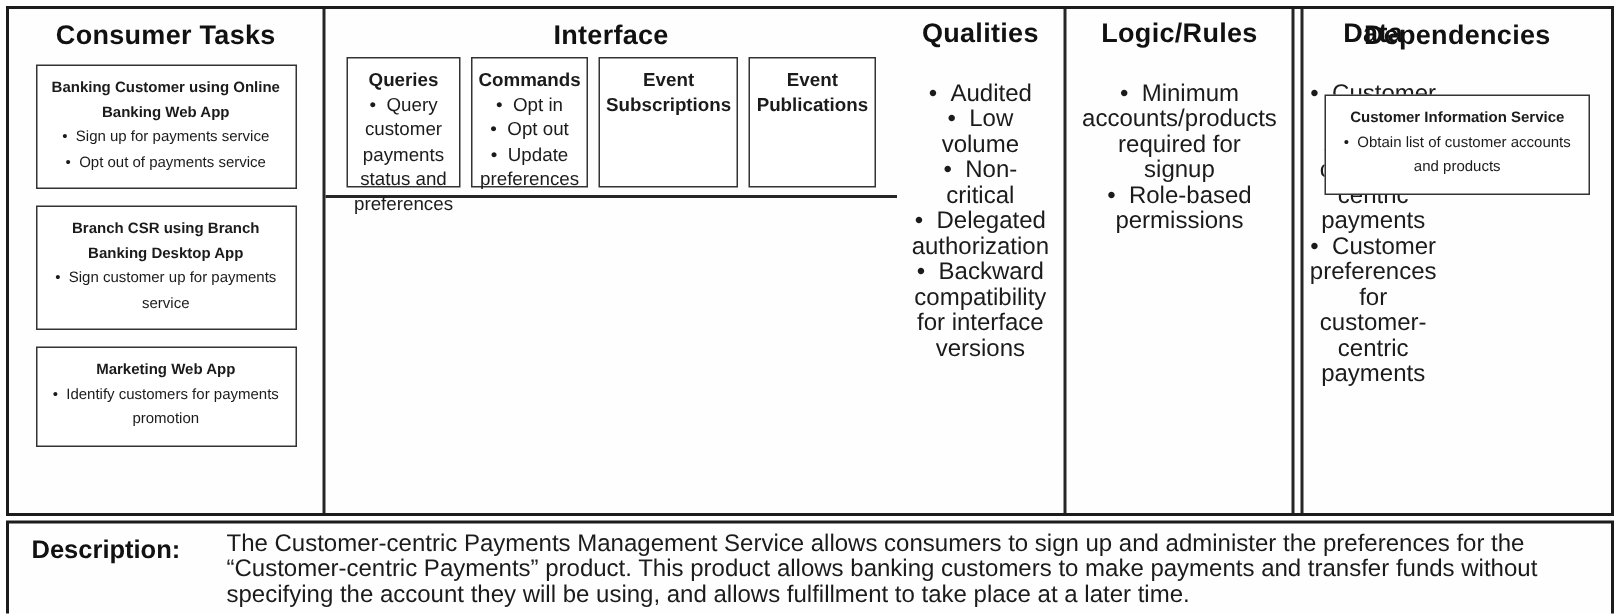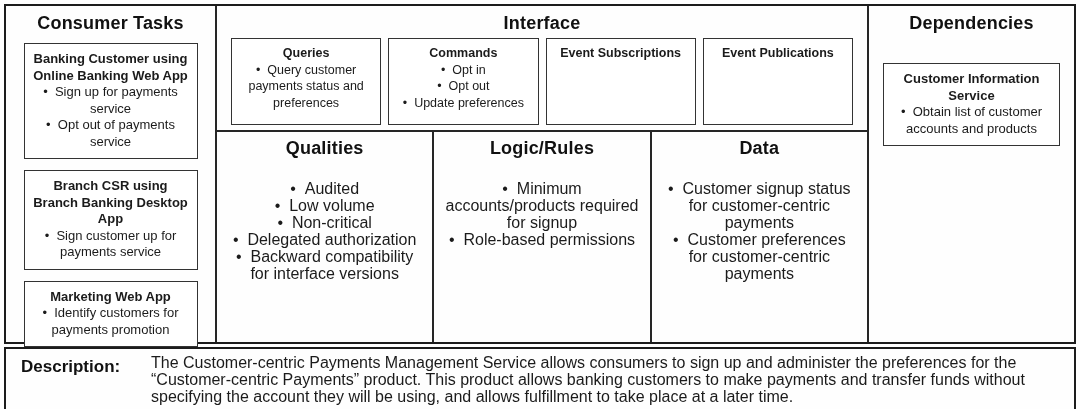--- a/index.html
+++ b/index.html
@@ -32,30 +32,30 @@
     width: 211px;
     border-right: 2px solid #262626;
     display: flex; flex-direction: column; align-items: center;
     padding-top: 7px;
   }
   .card {
     width: 174px;
     border: 1.5px solid #333333;
     background: #fff;
     text-align: center;
-    font-size: 13px;
+    font-size: 10px;
     line-height: 16.5px;
     padding: 7px 5px 8px;
   }
   .card-title { font-weight: bold; }
   .col-consumer .card { margin-top: 9px; }
   .col-consumer .card + .card { margin-top: 11px; }
 
   
-  .col-mid { width: 650px; display: flex; flex-direction: column; }
+  .col-mid { width: 650px; display: flex; }
   .iface-strip {
     height: 126px;
     border-bottom: 2px solid #262626;
     padding-top: 7px;
   }
   .iface-row {
     display: flex;
     gap: 7px;
     margin: 4px 14px 0 14px;
   }

